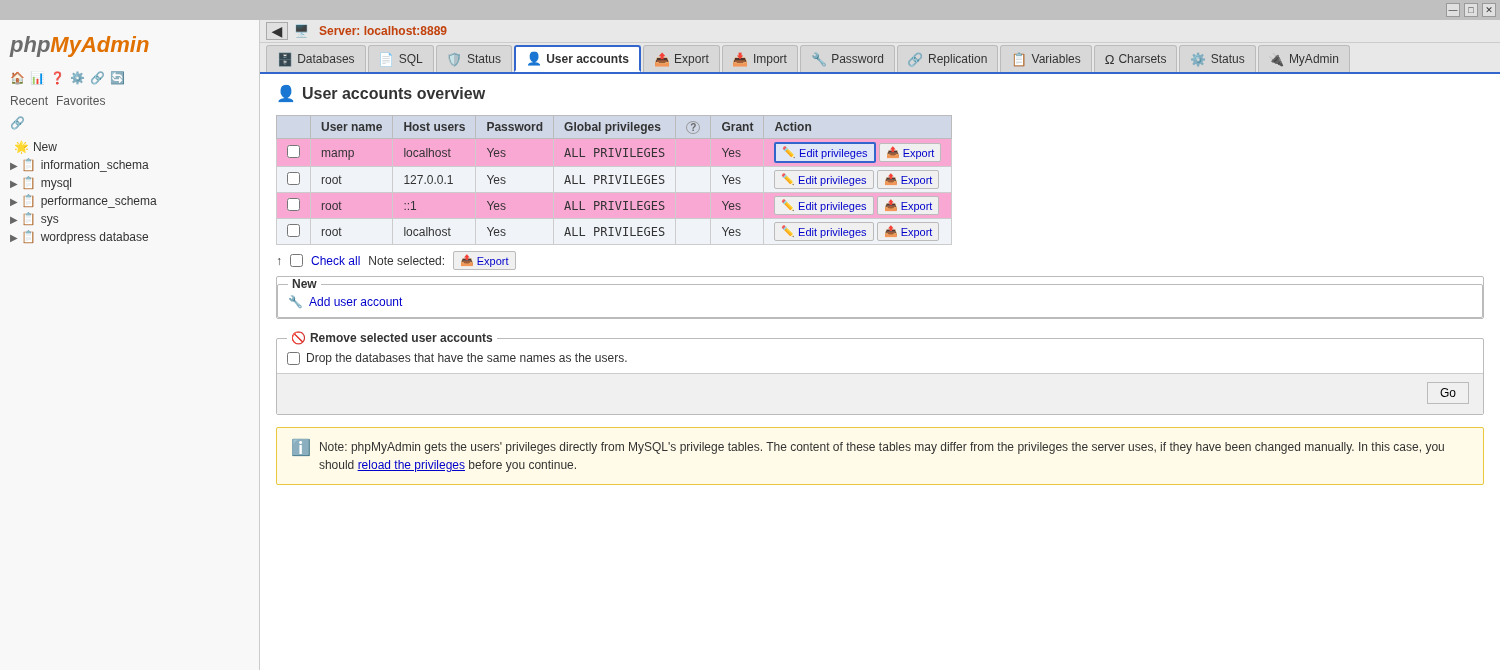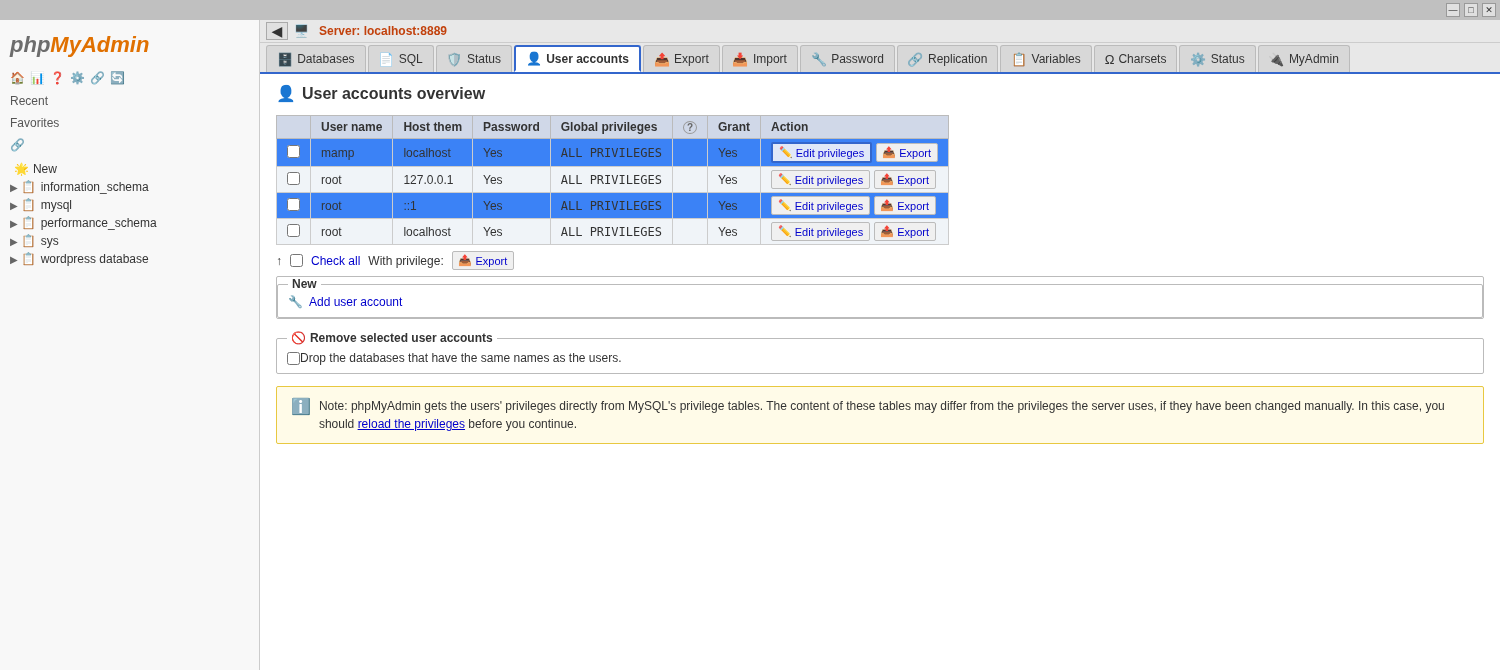--- a/index.html
+++ b/index.html
@@ -13,21 +13,21 @@
 
     .main-layout { display: flex; flex: 1; overflow: hidden; }
 
     
     .sidebar { width: 260px; background: #f8f8f8; border-right: 1px solid #ccc; overflow-y: auto; padding: 4px 0; }
     .sidebar-logo { padding: 8px 10px; }
     .logo-php { color: #6c6c6c; font-size: 22px; font-weight: bold; font-style: italic; }
     .logo-myadmin { color: #e07000; font-size: 22px; font-weight: bold; font-style: italic; }
     .sidebar-toolbar { display: flex; align-items: center; gap: 4px; padding: 4px 10px; }
     .sidebar-icon { width: 16px; height: 16px; display: inline-flex; align-items: center; justify-content: center; font-size: 12px; cursor: pointer; }
-    .sidebar-nav-tabs { display: flex; gap: 8px; padding: 4px 10px; flex-direction: column; }
+    .sidebar-nav-tabs { display: flex; gap: 8px; padding: 4px 10px; }
     .sidebar-tab { color: #555; font-size: 12px; cursor: pointer; }
     .sidebar-tree { padding: 4px 10px; }
     .tree-item { display: flex; align-items: center; gap: 4px; padding: 2px 0; cursor: pointer; }
     .tree-item-label { color: #333; font-size: 12px; }
     .link-icon-area { padding: 4px 10px; }
 
     
     .content-area { flex: 1; display: flex; flex-direction: column; overflow: hidden; background: #fff; }
 
     
@@ -42,21 +42,21 @@
 
     
     .page-content { flex: 1; overflow-y: auto; padding: 10px 16px; background: #fff; }
 
     
     .page-title { font-size: 16px; font-weight: bold; color: #333; margin-bottom: 12px; display: flex; align-items: center; gap: 6px; }
 
     
     .user-table { border-collapse: collapse; width: auto; }
     .user-table th { background: #d0d8e8; border: 1px solid #bbb; padding: 4px 10px; font-size: 12px; text-align: left; white-space: nowrap; }
-    .user-table td { border: 1px solid #ccc; padding: 3px 10px; font-size: 12px; white-space: nowrap; background: #3b82f6; }
+    .user-table td { border: 1px solid #ccc; padding: 3px 10px; font-size: 12px; white-space: nowrap; background: #f9a8d4; }
     .user-table tr:nth-child(even) td { background: #f0f4f8; }
     .user-table td.monospace { font-family: monospace; font-size: 12px; }
     .check-col { width: 20px; text-align: center; }
     .help-icon { color: #666; font-size: 10px; cursor: pointer; border: 1px solid #999; border-radius: 50%; padding: 0 3px; }
 
     
     .action-btn { display: inline-flex; align-items: center; gap: 3px; padding: 2px 6px; font-size: 11px; cursor: pointer; border: 1px solid #bbb; background: #f0f0f0; color: #00c; text-decoration: none; border-radius: 2px; white-space: nowrap; }
     .action-btn.highlighted { background: #e0e8f8; border: 2px solid #3366cc; }
 
     
@@ -211,21 +211,21 @@
         <div class="page-title">
           <span>👤</span>
           <span>User accounts overview</span>
         </div>
 
         <table class="user-table">
           <thead>
             <tr>
               <th class="check-col"></th>
               <th>User name</th>
-              <th>Host them</th>
+              <th>Host users</th>
               <th>Password</th>
               <th>Global privileges</th>
               <th><span class="help-icon">?</span></th>
               <th>Grant</th>
               <th>Action</th>
             </tr>
           </thead>
           <tbody id="user-table-body">
           <tr>
     <td class="check-col"><input type="checkbox" style=""></td>
@@ -303,21 +303,21 @@
       </a>
     </td>
   </tr>
             </tbody>
         </table>
 
         <div class="check-all-row">
           <span>↑</span>
           <input type="checkbox" style="">
           <span class="check-all-label">Check all</span>
-          <span class="with-selected">With privilege:</span>
+          <span class="with-selected">Note selected:</span>
           <a class="action-btn">
             <span>📤</span>
             <span>Export</span>
           </a>
         </div>
 
         <div class="fieldset-new" style="border: 1px solid rgb(187, 187, 187); border-radius: 2px; margin-bottom: 12px; padding: 0px; position: relative;">
             <fieldset style="border: 1px solid rgb(187, 187, 187); border-radius: 2px; padding: 4px 10px 8px; margin: 0px;">
               <legend style="font-size: 12px; font-weight: bold; padding: 0px 4px;">New</legend>
               <div style="display: flex; align-items: center; gap: 6px;">
@@ -326,23 +326,26 @@
               </div>
             </fieldset>
           </div>
 
         <div style="border: none; border-radius: 2px; margin: 0px 0px 12px; position: relative;">
             <fieldset style="border: 1px solid rgb(187, 187, 187); border-radius: 2px; padding: 6px 10px 0px; margin: 0px;">
               <legend style="font-size: 12px; font-weight: bold; padding: 0px 4px; display: flex; align-items: center; gap: 4px;">
                 <span>🚫</span>
                 <span>Remove selected user accounts</span>
               </legend>
-              <div style="display: flex; align-items: center; margin-bottom: 8px;">
+              <div style="display: flex; align-items: center; gap: 6px; margin-bottom: 8px;">
                 <input type="checkbox" style="">
                 <label>Drop the databases that have the same names as the users.</label>
+              </div>
+              <div style="display: flex; justify-content: flex-end; padding: 4px 8px 6px 0px; background: rgb(240, 240, 240); border-top: 1px solid rgb(204, 204, 204); margin: 0px -10px;">
+                <button class="go-btn">Go</button>
               </div>
             </fieldset>
           </div>
 
         <div class="note-box">
           <span class="note-icon">ℹ️</span>
           <div class="note-text">
             <span>Note: phpMyAdmin gets the users' privileges directly from MySQL's privilege tables. The content of these tables may differ from the privileges the server uses, if they have been changed manually. In this case, you should </span><a class="note-link">reload the privileges</a><span> before you continue.</span>
           </div>
         </div>

